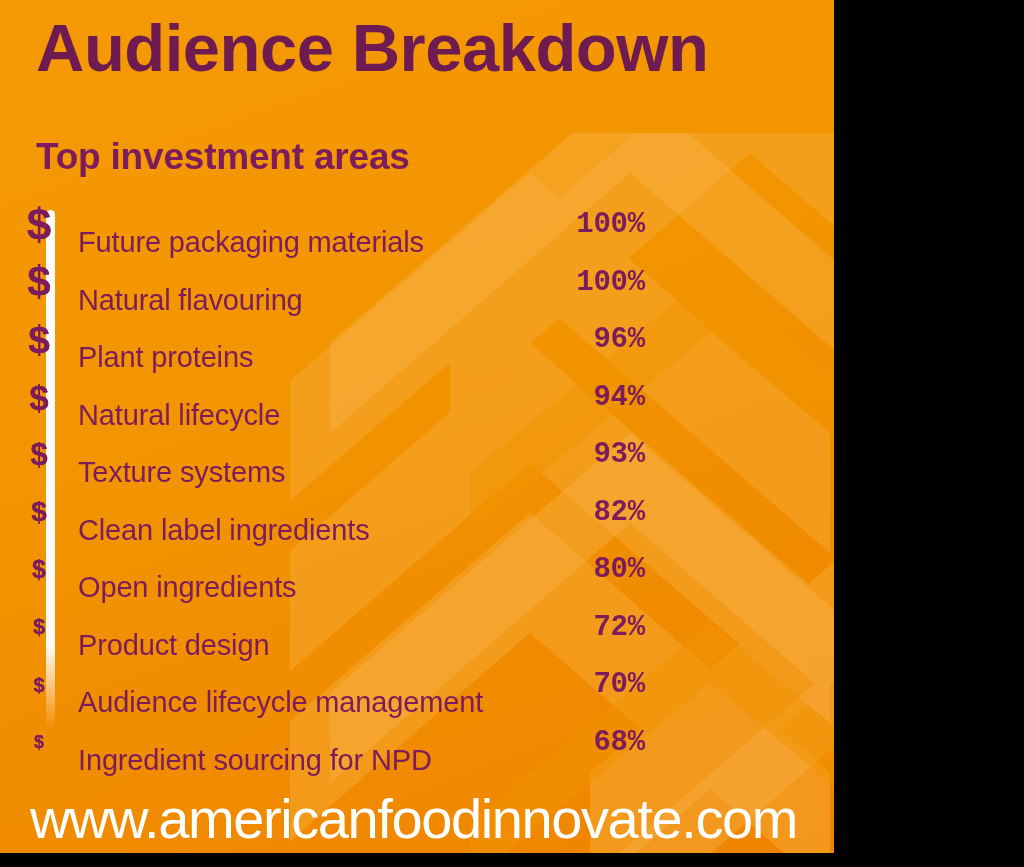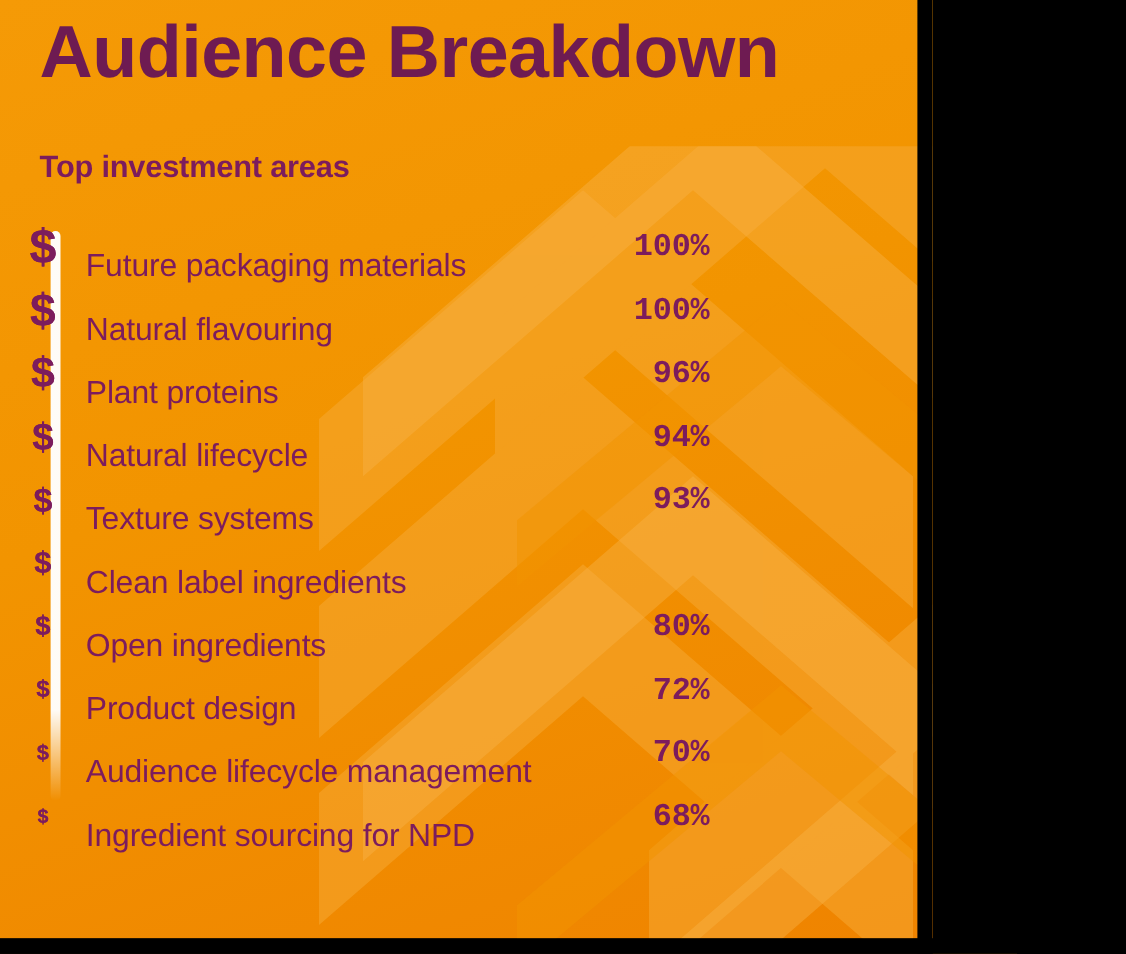--- a/index.html
+++ b/index.html
@@ -52,21 +52,21 @@
     font-weight: 700;
     letter-spacing: -0.5px;
     color: #6E1B52;
     line-height: 1.12;
     white-space: nowrap;
   }
   .subtitle {
     position: absolute;
     left: 36px;
     top: 136px;
-    font-size: 28px;
+    font-size: 37px;
     font-weight: 700;
     color: #7C1C5D;
     letter-spacing: -0.2px;
     white-space: nowrap;
   }
 
   
   .list {
     position: absolute;
     left: 0;
@@ -211,20 +211,21 @@
           <span class="value">94%</span>
         </div>
         <div class="row">
           <span class="bullet" style="font-size: 31px;">$</span>
           <span class="label">Texture systems</span>
           <span class="value">93%</span>
         </div>
         <div class="row">
           <span class="bullet" style="font-size: 28px;">$</span>
           <span class="label">Clean label ingredients</span>
+          <span class="value">82%</span>
         </div>
         <div class="row">
           <span class="bullet" style="font-size: 25px;">$</span>
           <span class="label">Open ingredients</span>
           <span class="value">80%</span>
         </div>
         <div class="row">
           <span class="bullet" style="font-size: 22px;">$</span>
           <span class="label">Product design</span>
           <span class="value">72%</span>
@@ -234,19 +235,20 @@
           <span class="label">Audience lifecycle management</span>
           <span class="value">70%</span>
         </div>
         <div class="row">
           <span class="bullet" style="font-size: 18px;">$</span>
           <span class="label">Ingredient sourcing for NPD</span>
           <span class="value">68%</span>
         </div>
       </div>
 
+    <div class="url">www.americanfoodinnovate.com</div>
 
   </div>
 
   <div class="edge-right"></div>
   <div class="edge-bottom"></div>
 
 </div>
 
 </body></html>

